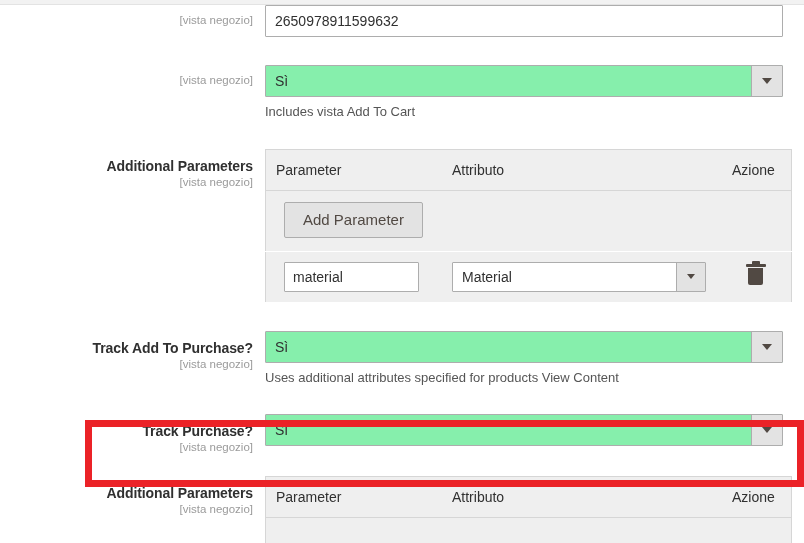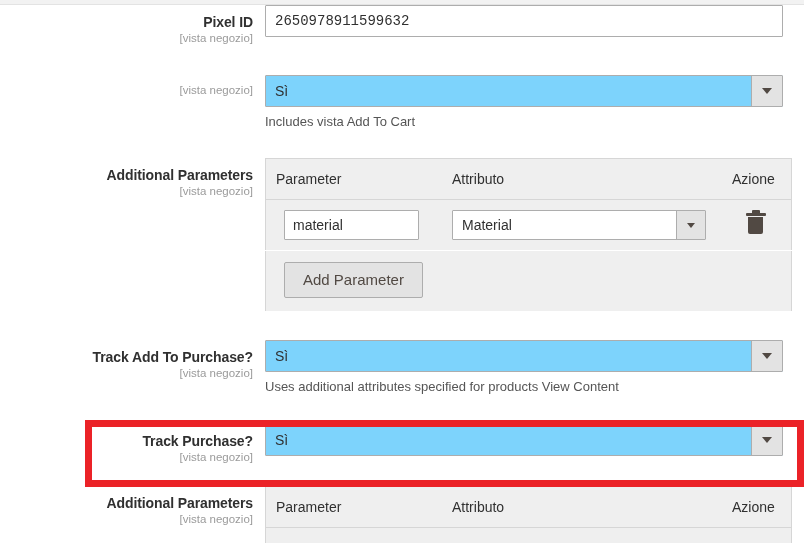--- a/index.html
+++ b/index.html
@@ -76,35 +76,35 @@
     box-sizing: border-box;
   }
   
   .text-input {
     display: block;
     width: 518px;
     height: 32px;
     box-sizing: border-box;
     border: 1px solid #adadad;
     background: #ffffff;
-    font-family: Liberation Mono, monospace;
+    font-family: Liberation Sans, sans-serif;
     font-size: 14px;
     color: #303030;
     padding: 0 9px;
     line-height: 30px;
     border-radius: 1px;
     outline: none;
   }
   .select-wrap {
     position: relative;
     width: 518px;
     height: 32px;
     box-sizing: border-box;
     border: 1px solid #adadad;
-    background: #7dd3fc;
+    background: #86efac;
     border-radius: 1px;
   }
   .select-value {
     position: absolute;
     left: 0; top: 0;
     right: 32px;
     height: 30px;
     line-height: 30px;
     padding-left: 9px;
     font-size: 14px;
@@ -262,21 +262,20 @@
 <body>
 
 <div class="page">
 
   <div class="top-strip"></div>
 
   <div class="form">
 
     <div class="field-row">
       <div class="label-col">
-        <span class="label-main">Pixel ID</span>
         <span class="label-scope">[vista negozio]</span>
       </div>
       <div class="control-col">
         <input class="text-input" type="text" value="2650978911599632" style="">
       </div>
     </div>
 
     <div class="spacer-md"></div>
 
     <div class="field-row">
@@ -304,43 +303,43 @@
       <div class="control-col">
         <table class="param-table">
           <thead>
             <tr>
               <th class="th-param">Parameter</th>
               <th class="th-attr">Attributo</th>
               <th class="th-action">Azione</th>
             </tr>
           </thead>
           <tbody>
+            <tr>
+              <td class="td-addbtn" colspan="3">
+                <span class="add-btn">Add Parameter</span>
+              </td>
+            </tr>
             <tr>
               <td class="td-param">
                 <input class="row-input" type="text" value="material" style="">
               </td>
               <td>
                 <div class="row-select-wrap">
                   <span class="select-value">Material</span>
                   <span class="select-arrow">
                       <span class="caret"></span>
                     </span>
                 </div>
               </td>
               <td class="td-action">
                 <span class="trash">
                   <span class="handle"></span><span class="lid"></span><span class="body"></span>
                 </span>
               </td>
             </tr>
-            <tr>
-              <td class="td-addbtn" colspan="3">
-                <span class="add-btn">Add Parameter</span>
-              </td>
-            </tr>
           </tbody>
         </table>
       </div>
     </div>
 
     <div class="spacer-md"></div>
 
     <div class="field-row">
       <div class="label-col">
         <span class="label-main">Track Add To Purchase?</span>

